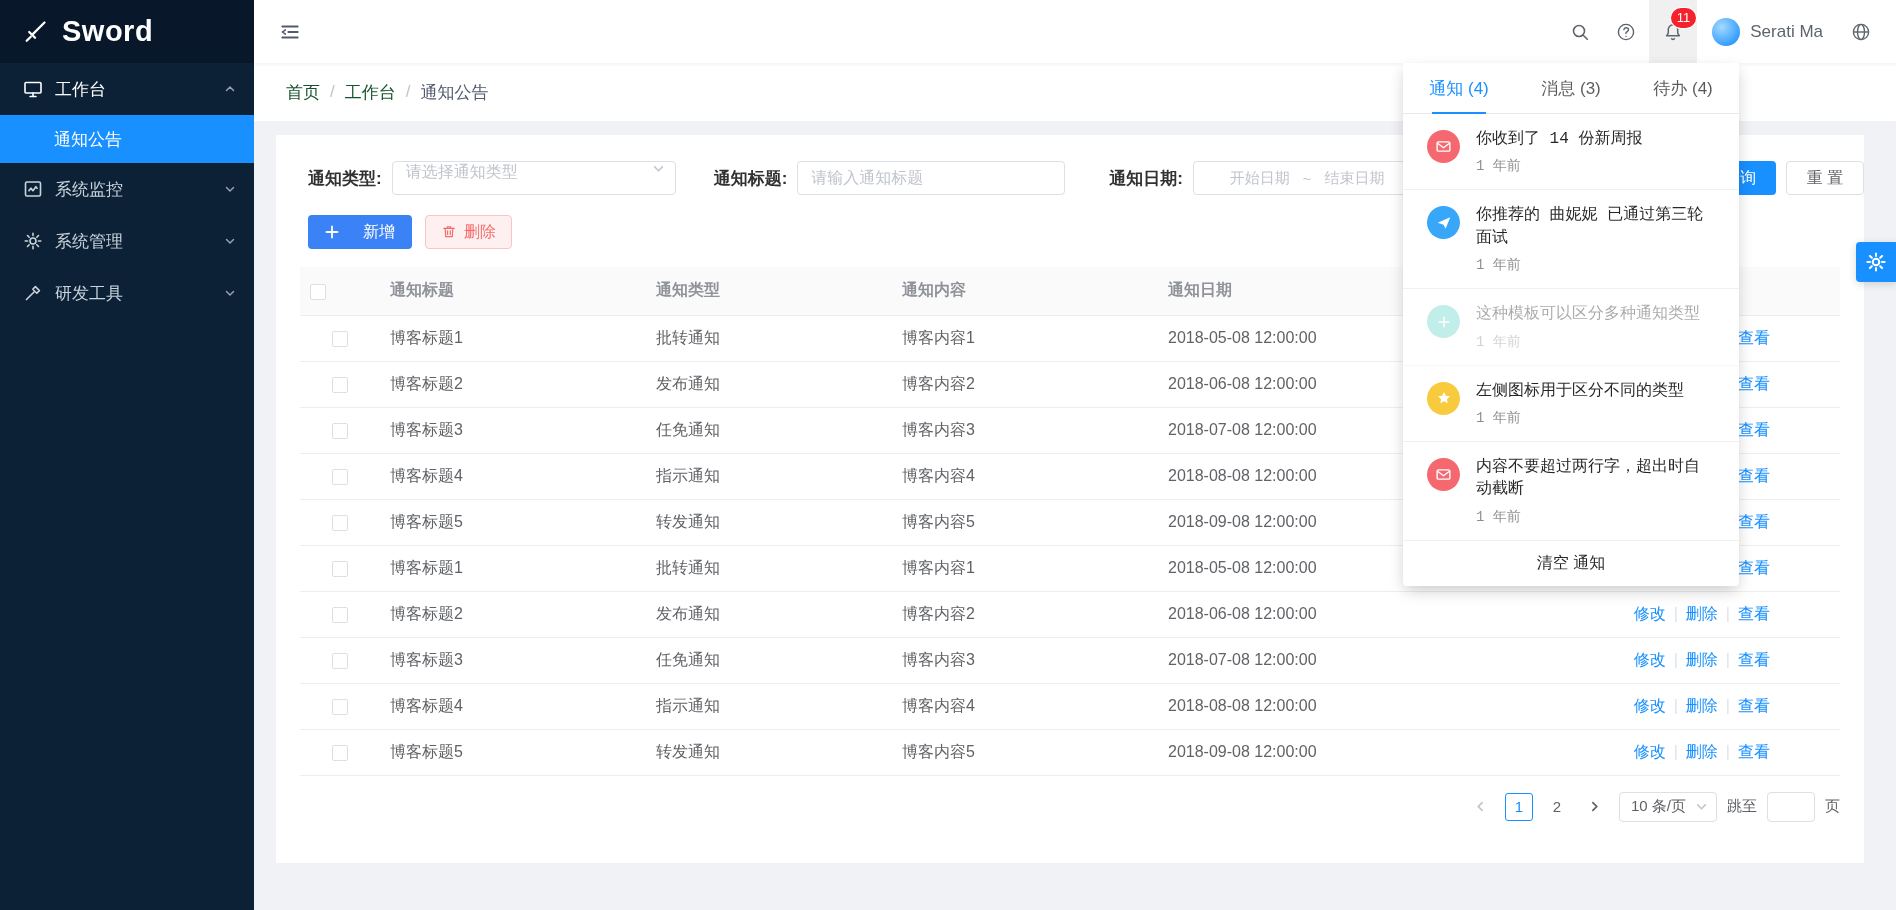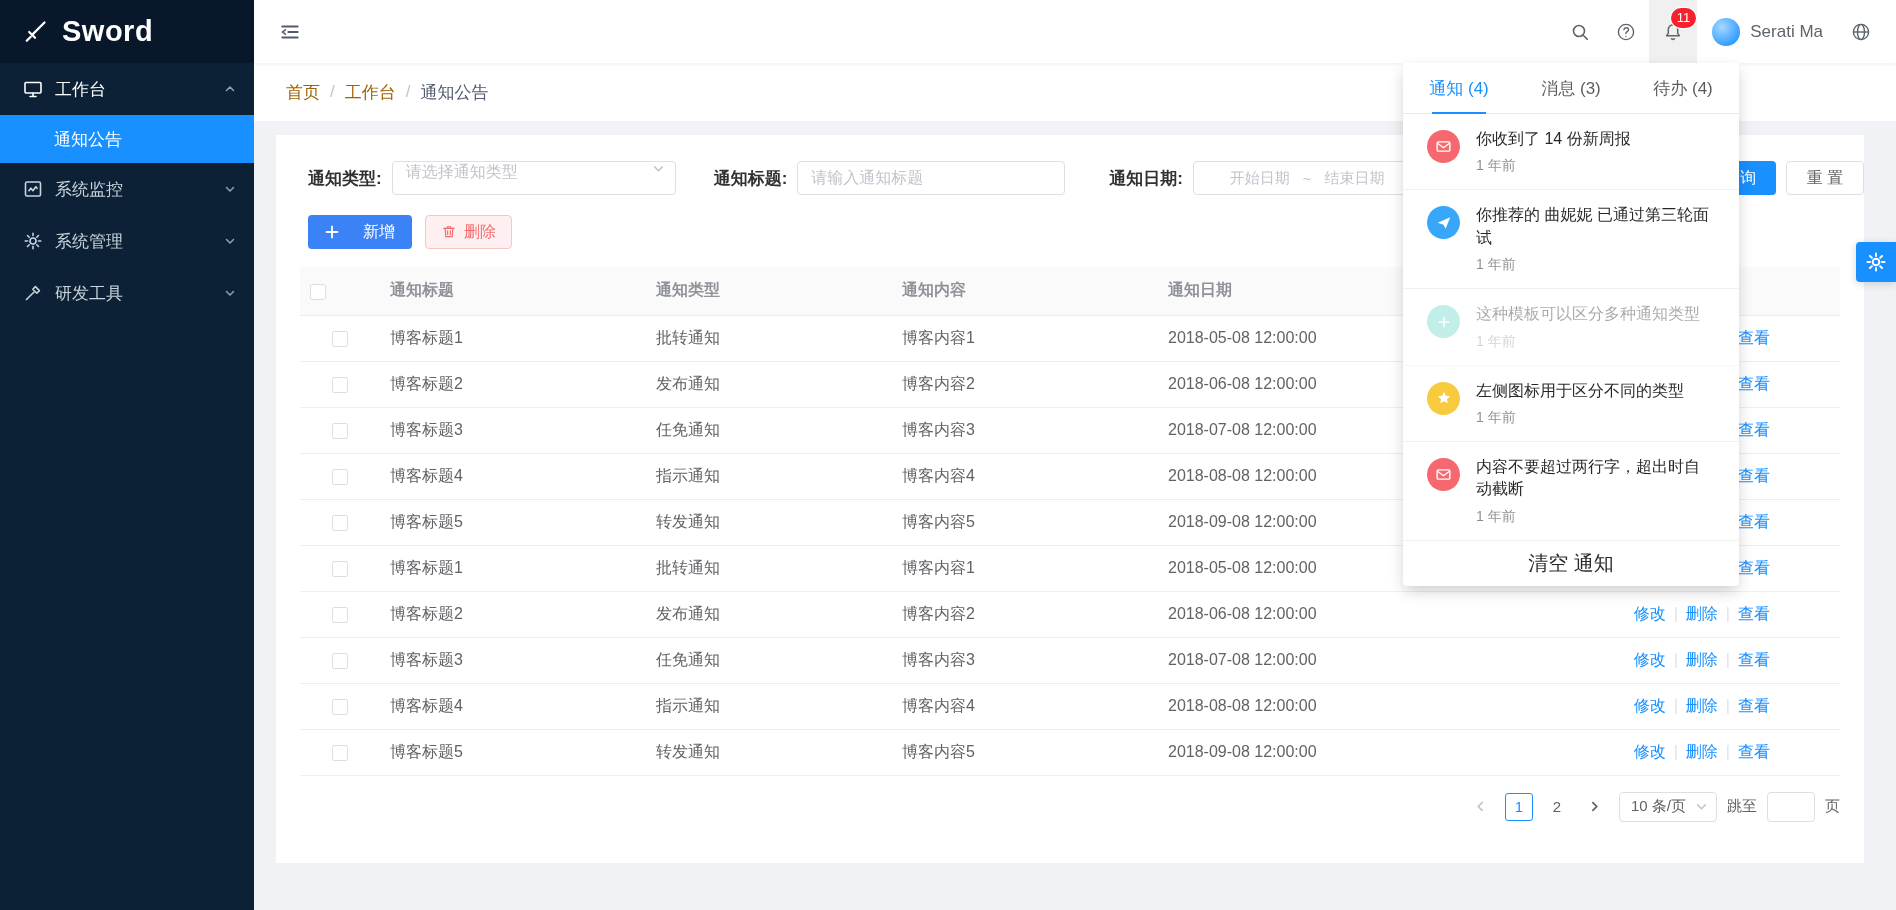--- a/index.html
+++ b/index.html
@@ -31,21 +31,21 @@
   .hicon.bell-wrap { width: 48px; background: #f0f0f0; }
   .badge { position: absolute; top: 8px; right: 1px; background: #f5222d; color: #fff; font-size: 13px;
     line-height: 19px; height: 20px; min-width: 20px; padding: 0 6px; border-radius: 10px; text-align: center; box-shadow: 0 0 0 1px #fff; }
   .user { display: flex; align-items: center; gap: 10px; padding: 0 15px; height: 100%; cursor: pointer; color: #5d646b; }
   .avatar { width: 28px; height: 28px; border-radius: 50%; flex: none;
     background: radial-gradient(circle at 35% 32%, #a6d9ff, #2f9bff 75%); }
 
   
   .breadcrumb-bar { position: absolute; top: 63px; left: 254px; right: 0; height: 58px; background: #fff;
     display: flex; align-items: center; padding-left: 32px; gap: 10px; color: #9aa5b1; z-index: 5; }
-  .bc-item { color: #a16207; cursor: pointer; }
+  .bc-item { color: #14532d; cursor: pointer; }
   .bc-item.last { color: #515a6e; cursor: default; }
   .bc-sep { color: #c0c4cc; }
 
   
   .content { position: absolute; top: 121px; left: 254px; right: 0; bottom: 0; background: #f0f2f5; overflow: hidden; }
   .card { margin: 14px 32px 0 22px; background: #fff; height: 728px; position: relative; }
 
   .filters { display: flex; align-items: center; padding: 26px 0 0 32px; }
   .flabel { font-weight: 700; color: #303133; margin-right: 10px; white-space: nowrap; }
   .ml38 { margin-left: 38px; }
@@ -93,26 +93,26 @@
     cursor: pointer; z-index: 40; box-shadow: 0 2px 8px rgba(0,0,0,.15); }
 
   
   .notice-panel { position: absolute; top: 63px; right: 157px; width: 336px; background: #fff;
     border-radius: 0 0 4px 4px; box-shadow: 0 6px 16px -2px rgba(0,0,0,.22); z-index: 60; }
   .ntabs { height: 51px; display: flex; border-bottom: 1px solid #e8e8e8; }
   .ntab { flex: 1; display: flex; align-items: center; justify-content: center; color: rgba(0,0,0,.65);
     cursor: pointer; position: relative; font-size: 17px; }
   .ntab.active { color: #1890ff; }
   .ntab.active::after { content: ""; position: absolute; bottom: -1px; left: 26%; right: 26%; height: 2px; background: #1890ff; }
-  .nitem { display: flex; gap: 16px; padding: 14px 24px; border-bottom: 1px solid #f0f0f0; cursor: pointer; align-items: flex-start; }
+  .nitem { display: flex; gap: 16px; padding: 14px 24px; border-bottom: 1px solid #f0f0f0; cursor: pointer; align-items: flex-start; font-family: Liberation Mono, monospace; }
   .nitem.read { opacity: .4; }
   .nicon { width: 33px; height: 33px; border-radius: 50%; flex: none; display: flex; align-items: center; justify-content: center; margin-top: 2px; }
   .ntitle { color: rgba(0,0,0,.85); font-size: 16px; line-height: 1.4; }
   .ntime { color: rgba(0,0,0,.45); font-size: 14px; margin-top: 7px; }
-  .nfooter { height: 45px; display: flex; align-items: center; justify-content: center; color: rgba(0,0,0,.85); cursor: pointer; font-size: 20px; }
+  .nfooter { height: 45px; display: flex; align-items: center; justify-content: center; color: rgba(0,0,0,.85); cursor: pointer; font-size: 16px; }
 </style>
 </head>
 <body>
 
 <div class="app">
 
   <aside class="sidebar">
     <div class="logo">
       <span>
           <svg viewBox="0 0 24 24" width="27" height="27" fill="none" stroke="#fff" stroke-width="2" stroke-linecap="round">

